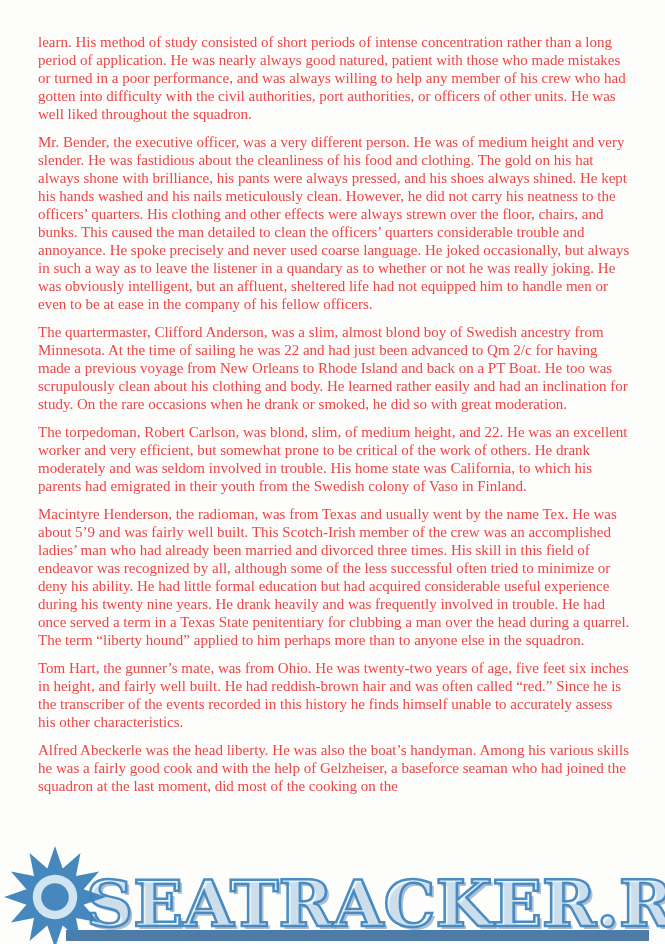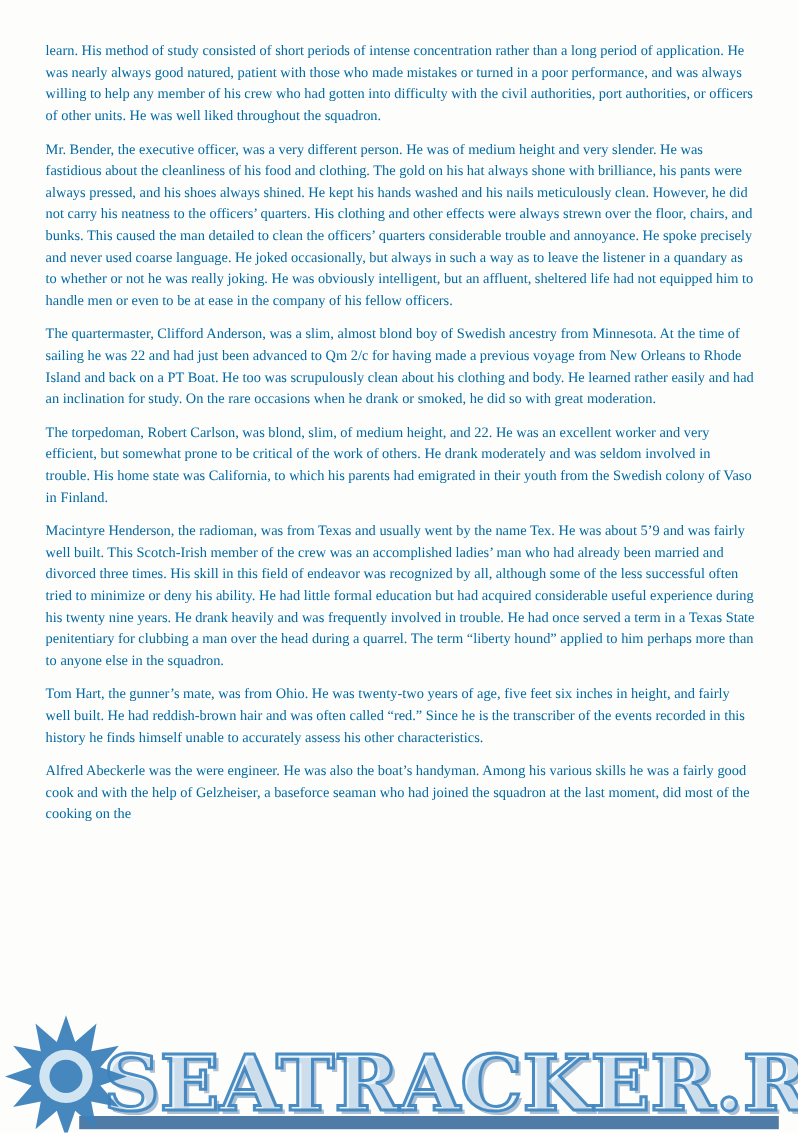--- a/index.html
+++ b/index.html
@@ -16,25 +16,25 @@
     overflow: hidden;
     color: #22374f;
   }
   .text-block {
     position: absolute;
     top: 33px;
     left: 38px;
     width: 592px;
   }
   .text-block p {
-    font-size: 12px;
+    font-size: 15px;
     line-height: 18px;
     text-align: left;
     margin-bottom: 10px;
-    color: #0369a1;
+    color: #ef4444;
   }
   
   .watermark {
     position: absolute;
     left: 0;
     bottom: 0;
     width: 665px;
     height: 120px;
     pointer-events: none;
   }
@@ -77,21 +77,21 @@
 
 <div class="page">
 
   <div class="text-block">
     <p>learn. His method of study consisted of short periods of intense concentration rather than a long period of application. He was nearly always good natured, patient with those who made mistakes or turned in a poor performance, and was always willing to help any member of his crew who had gotten into difficulty with the civil authorities, port authorities, or officers of other units. He was well liked throughout the squadron.</p>
     <p>Mr. Bender, the executive officer, was a very different person. He was of medium height and very slender. He was fastidious about the cleanliness of his food and clothing. The gold on his hat always shone with brilliance, his pants were always pressed, and his shoes always shined. He kept his hands washed and his nails meticulously clean. However, he did not carry his neatness to the officers’ quarters. His clothing and other effects were always strewn over the floor, chairs, and bunks. This caused the man detailed to clean the officers’ quarters considerable trouble and annoyance. He spoke precisely and never used coarse language. He joked occasionally, but always in such a way as to leave the listener in a quandary as to whether or not he was really joking. He was obviously intelligent, but an affluent, sheltered life had not equipped him to handle men or even to be at ease in the company of his fellow officers.</p>
     <p>The quartermaster, Clifford Anderson, was a slim, almost blond boy of Swedish ancestry from Minnesota. At the time of sailing he was 22 and had just been advanced to Qm 2/c for having made a previous voyage from New Orleans to Rhode Island and back on a PT Boat. He too was scrupulously clean about his clothing and body. He learned rather easily and had an inclination for study. On the rare occasions when he drank or smoked, he did so with great moderation.</p>
     <p>The torpedoman, Robert Carlson, was blond, slim, of medium height, and 22. He was an excellent worker and very efficient, but somewhat prone to be critical of the work of others. He drank moderately and was seldom involved in trouble. His home state was California, to which his parents had emigrated in their youth from the Swedish colony of Vaso in Finland.</p>
     <p>Macintyre Henderson, the radioman, was from Texas and usually went by the name Tex. He was about 5’9 and was fairly well built. This Scotch-Irish member of the crew was an accomplished ladies’ man who had already been married and divorced three times. His skill in this field of endeavor was recognized by all, although some of the less successful often tried to minimize or deny his ability. He had little formal education but had acquired considerable useful experience during his twenty nine years. He drank heavily and was frequently involved in trouble. He had once served a term in a Texas State penitentiary for clubbing a man over the head during a quarrel. The term “liberty hound” applied to him perhaps more than to anyone else in the squadron.</p>
     <p>Tom Hart, the gunner’s mate, was from Ohio. He was twenty-two years of age, five feet six inches in height, and fairly well built. He had reddish-brown hair and was often called “red.” Since he is the transcriber of the events recorded in this history he finds himself unable to accurately assess his other characteristics.</p>
-    <p>Alfred Abeckerle was the were engineer. He was also the boat’s handyman. Among his various skills he was a fairly good cook and with the help of Gelzheiser, a baseforce seaman who had joined the squadron at the last moment, did most of the cooking on the</p>
+    <p>Alfred Abeckerle was the head liberty. He was also the boat’s handyman. Among his various skills he was a fairly good cook and with the help of Gelzheiser, a baseforce seaman who had joined the squadron at the last moment, did most of the cooking on the</p>
   </div>
 
   <div class="watermark">
     <div class="wm-bar"></div>
     <div class="wm-text">SEATRACKER.RU</div>
     <svg class="starburst" viewBox="0 0 100 100" xmlns="http://www.w3.org/2000/svg">
       <polygon fill="#3d82bb" points="98,50 77,57.25 91.6,74 69.8,69.8 74,91.6 57.25,77 50,98 42.75,77 26,91.6 30.2,69.8 8.4,74 23,57.25 2,50 23,42.75 8.4,26 30.2,30.2 26,8.4 42.75,23 50,2 57.25,23 74,8.4 69.8,30.2 91.6,26 77,42.75"></polygon>
       <circle cx="50" cy="50" r="21" fill="#cfe3f2"></circle>
       <circle cx="50" cy="50" r="13" fill="#3d82bb"></circle>
     </svg>

